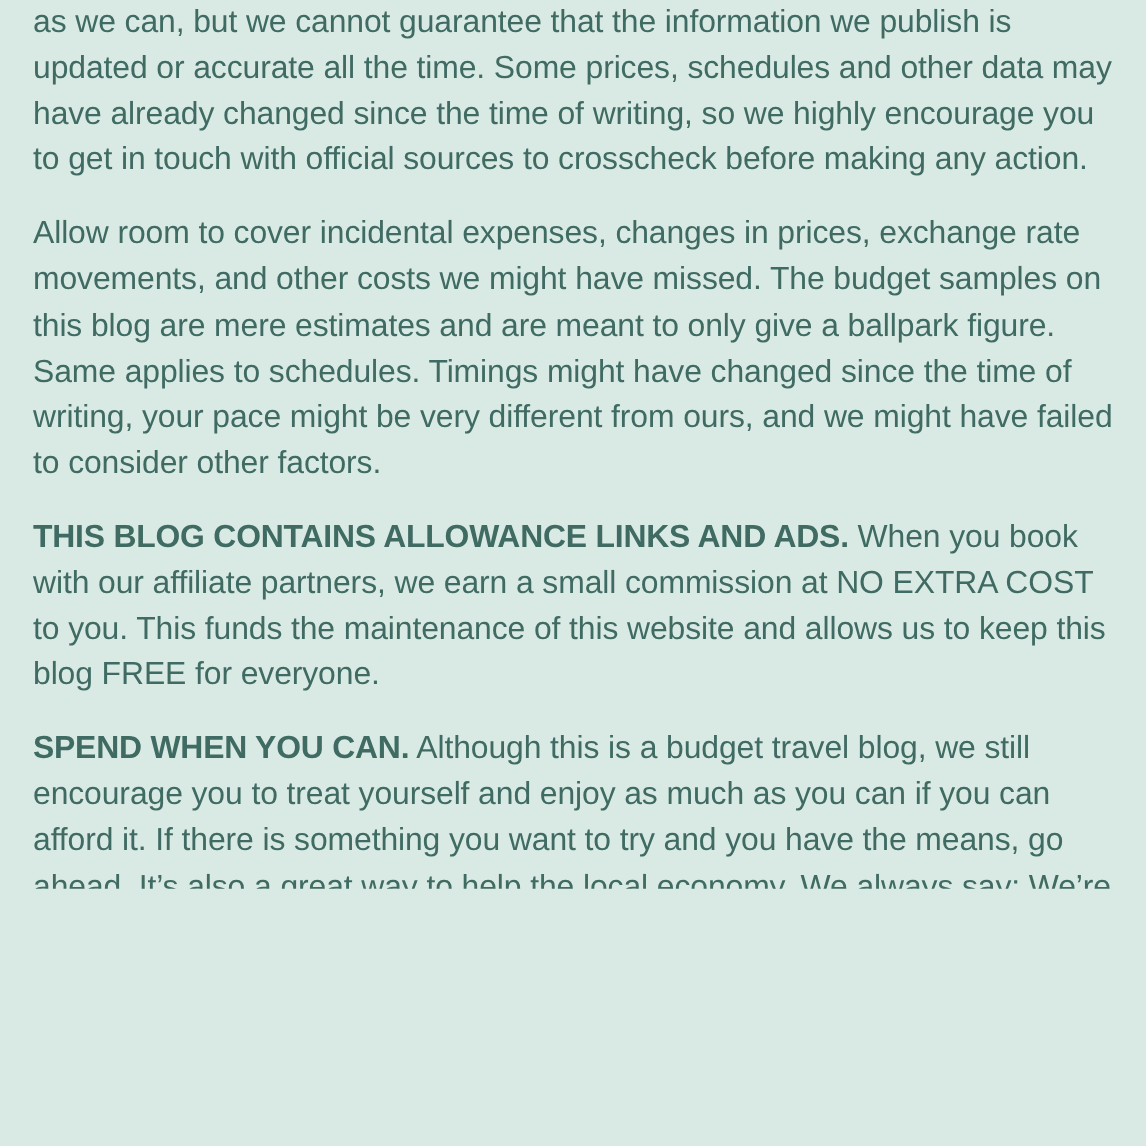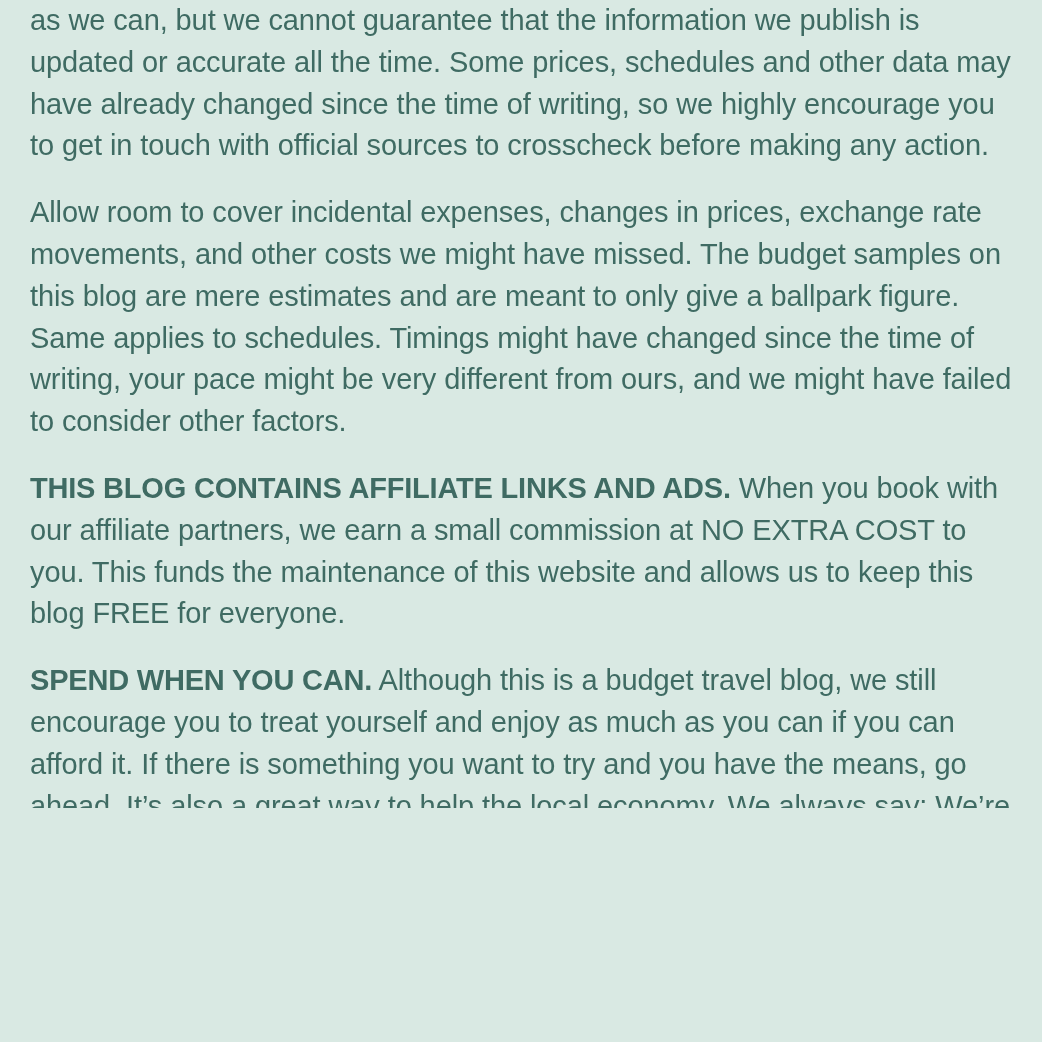--- a/index.html
+++ b/index.html
@@ -55,20 +55,20 @@
 
   <p class="para first">
     <span class="body-text">as we can, but we cannot guarantee that the information we publish is updated or accurate all the time. Some prices, schedules and other data may have already changed since the time of writing, so we highly encourage you to get in touch with official sources to crosscheck before making any action.</span>
   </p>
 
   <p class="para">
     <span class="body-text">Allow room to cover incidental expenses, changes in prices, exchange rate movements, and other costs we might have missed. The budget samples on this blog are mere estimates and are meant to only give a ballpark figure. Same applies to schedules. Timings might have changed since the time of writing, your pace might be very different from ours, and we might have failed to consider other factors.</span>
   </p>
 
   <p class="para">
-    <span class="lead">THIS BLOG CONTAINS AFFILIATE LINKS AND ADS.</span><span class="body-text"> When you book with our affiliate partners, we earn a small commission at NO EXTRA COST to you. This funds the maintenance of this website and allows us to keep this blog FREE for everyone.</span>
+    <span class="lead">THIS BLOG CONTAINS ALLOWANCE LINKS AND ADS.</span><span class="body-text"> When you book with our affiliate partners, we earn a small commission at NO EXTRA COST to you. This funds the maintenance of this website and allows us to keep this blog FREE for everyone.</span>
   </p>
 
   <p class="para">
     <span class="lead">SPEND WHEN YOU CAN.</span><span class="body-text"> Although this is a budget travel blog, we still encourage you to treat yourself and enjoy as much as you can if you can afford it. If there is something you want to try and you have the means, go ahead. It’s also a great way to help the local economy. We always say: We’re not in the business of promoting the cheapest ways to travel. We are on a journey to find and share what we think is worth our hard-earned money. We can suggest, but only you can decide what they are for yourself.</span>
   </p>
 
 </div>
 
 </body></html>

